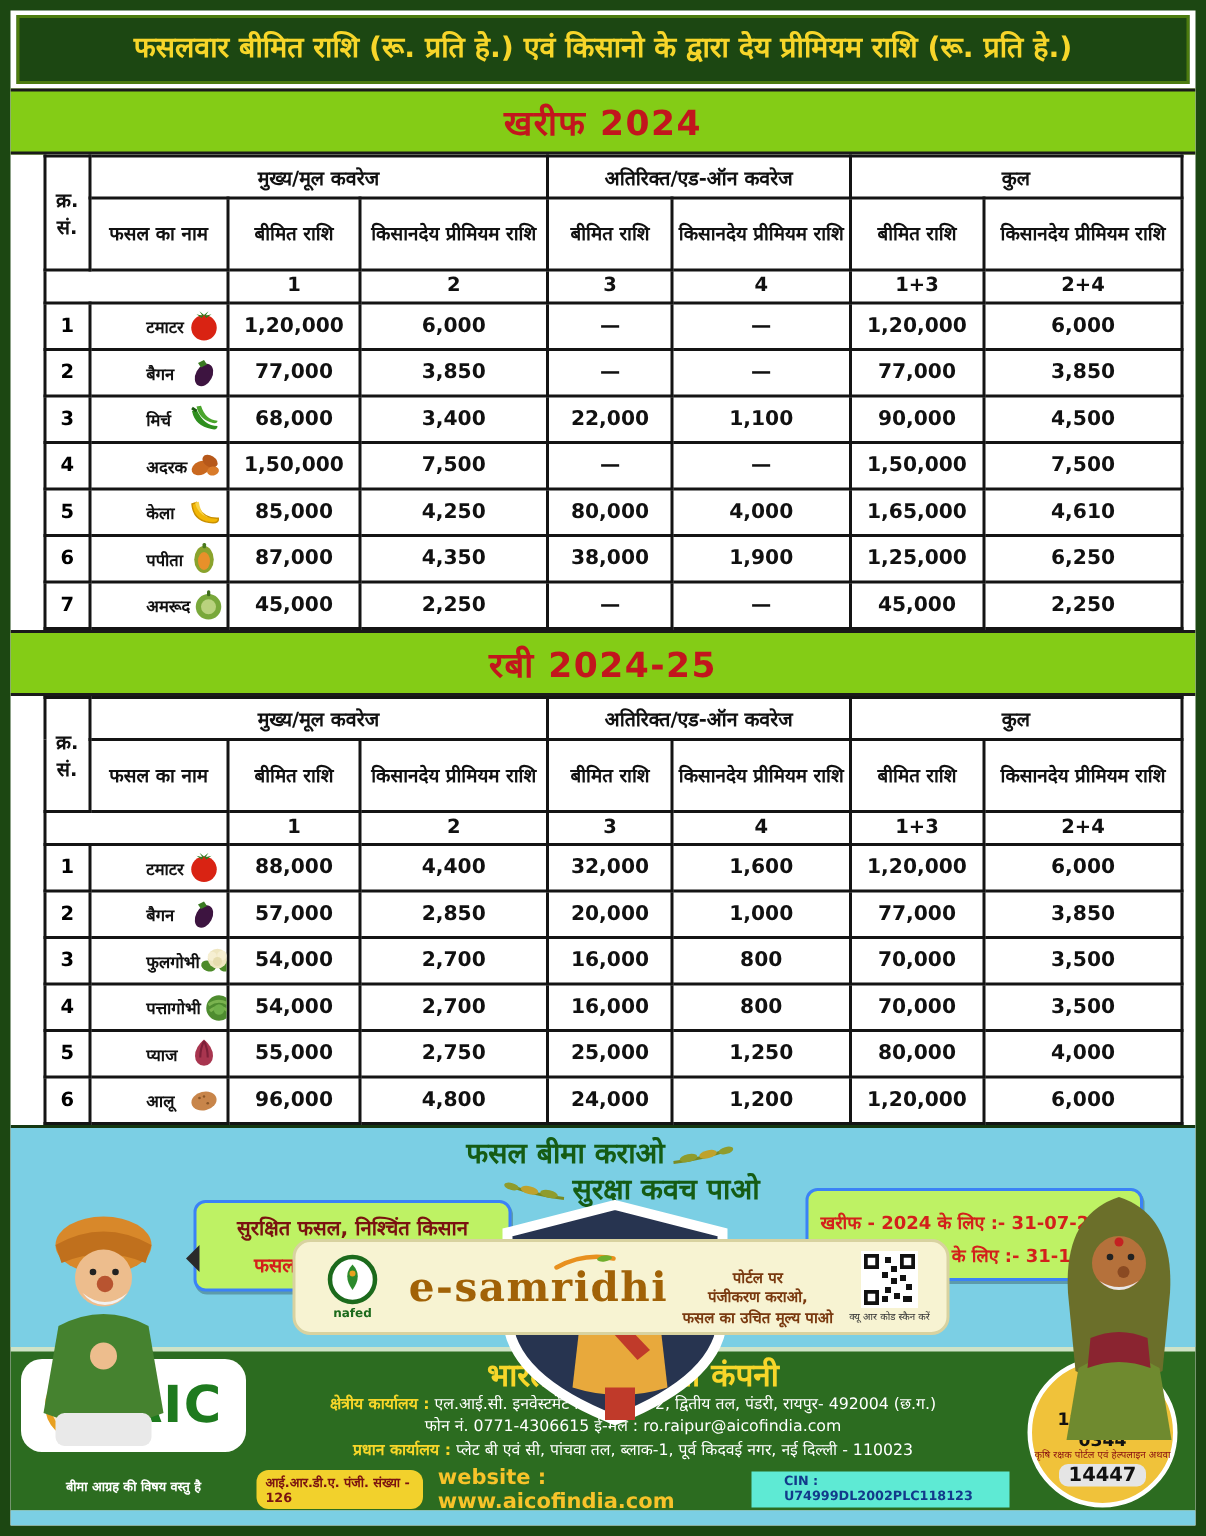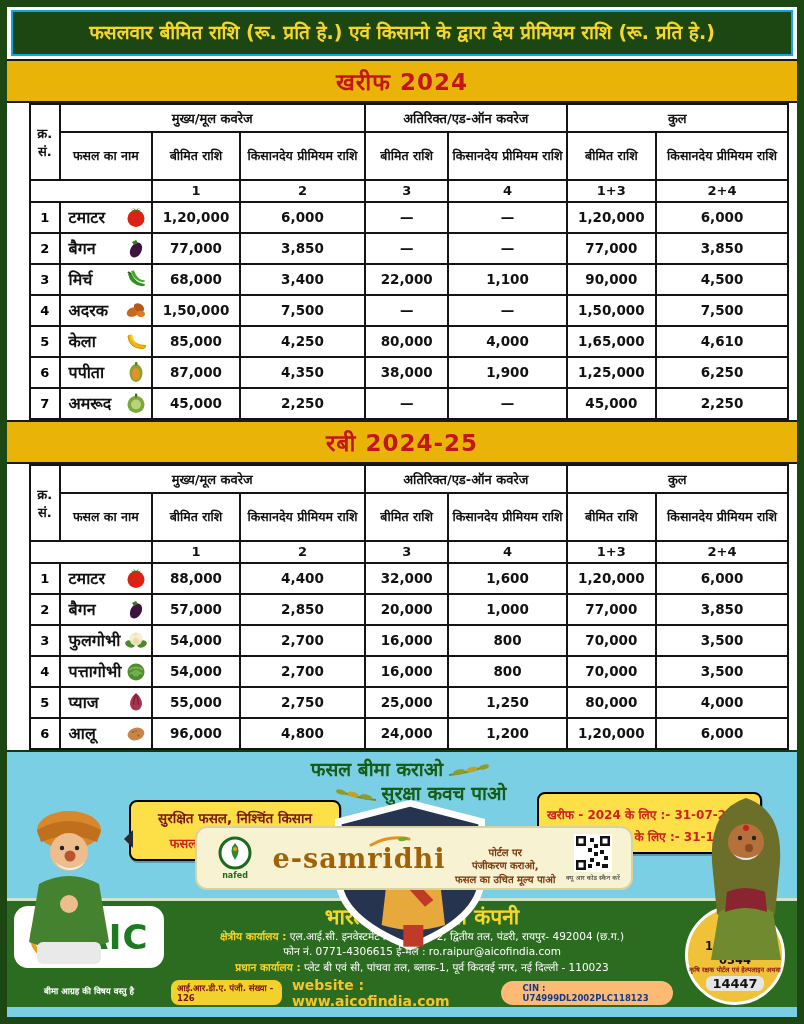--- a/index.html
+++ b/index.html
@@ -4,53 +4,53 @@
 <style>
   html,body{margin:0;padding:0;background:#e9e6da;}
   .page{
     width:804px;height:1024px;box-sizing:border-box;margin:0 auto;
     background:#fff;border:7px solid #1c4712;
     display:flex;flex-direction:column;overflow:hidden;position:relative;
     font-family:"DejaVu Sans","Liberation Sans",sans-serif;
   }
   
   .title-bar{
-    margin:3px 4px;background:#1c4712;border:2px solid #0ea5e9;
+    margin:3px 4px;background:#1c4712;border:2px solid #4d7c0f;
     color:#f7d62a;font-weight:bold;font-size:19px;line-height:1.25;
     text-align:center;padding:9px 8px;
   }
   
   .season-banner{
-    background:#eab308;border-top:2px solid #1a1a1a;border-bottom:2px solid #1a1a1a;
+    background:#84cc16;border-top:2px solid #1a1a1a;border-bottom:2px solid #1a1a1a;
     color:#c2161d;font-weight:bold;font-size:23px;text-align:center;padding:4px 0;
     letter-spacing:1px;
   }
   
   table.rates{
     border-collapse:collapse;table-layout:fixed;
     width:calc(100% - 30px);margin:0 8px 0 22px;background:#fff;
   }
   table.rates th,table.rates td{border:2px solid #141414;overflow:hidden;}
   table.rates th{font-size:12.5px;font-weight:bold;color:#111;padding:1px 2px;}
   tr.group-row th{height:24px;font-size:13px;}
   tr.sub-row th{height:44px;line-height:1.25;}
   tr.index-row th{height:18px;font-size:13px;}
   td.sno{font-size:13px;font-weight:bold;text-align:center;}
   td.crop{padding:1px 3px 1px 8px;}
   .crop-inner{display:flex;align-items:center;justify-content:space-between;}
-  .crop-name{font-size:16px;font-weight:bold;color:#111;}
+  .crop-name{font-size:11px;font-weight:bold;color:#111;margin-left:29px;}
   .crop-icon{display:inline-flex;width:24px;height:24px;}
   td.val{font-size:13.5px;font-weight:bold;text-align:center;height:27px;color:#111;}
   
   .promo{flex:1;background:#7bcfe4;position:relative;border-top:2px solid #153812;}
   .slogan{position:absolute;top:5px;left:0;right:0;text-align:center;color:#155c14;font-weight:bold;font-size:19px;line-height:1.3;}
   .slogan .l2{margin-left:34px;}
   .wheat{vertical-align:middle;margin:0 4px;}
   .bubble{
-    position:absolute;background:#fde047;border:2px solid #000000;border-radius:8px;
+    position:absolute;background:#bef264;border:2px solid #3b82f6;border-radius:8px;
     padding:7px 8px;text-align:center;box-shadow:1px 2px 0 rgba(0,0,0,.25);
   }
   .bubble .dark{color:#7a1210;font-weight:bold;font-size:13.5px;}
   .bubble .red{color:#d3201b;font-weight:bold;font-size:13px;margin-top:7px;}
   .bubble-left{left:122px;top:48px;width:192px;}
   .bubble-left:after{content:"";position:absolute;left:-16px;top:28px;border:9px solid transparent;border-right-color:#2a2a2a;}
   .bubble-right{left:530px;top:40px;width:205px;}
   .bubble-right .red{font-size:12px;margin-top:5px;text-align:left;}
   .bubble-right:after{content:"";position:absolute;right:-16px;top:30px;border:9px solid transparent;border-left-color:#2a2a2a;}
   .illu{position:absolute;}
@@ -79,28 +79,28 @@
   .aic-box{background:#fff;border-radius:14px;width:150px;height:62px;display:flex;align-items:center;justify-content:center;gap:6px;}
   .aic-text{font-size:34px;font-weight:bold;color:#1e7a1e;letter-spacing:1px;}
   .f-tagline{color:#fff;font-size:8.5px;margin-top:17px;font-weight:bold;}
   .f-center{flex:1;display:flex;flex-direction:column;align-items:center;color:#fff;}
   .f-company{color:#f7d62a;font-weight:bold;font-size:21px;line-height:1.1;}
   .f-line{font-size:10.5px;line-height:1.45;text-align:center;}
   .f-label{color:#f7d62a;font-weight:bold;}
   .f-bottom{display:flex;align-items:center;gap:10px;margin-top:2px;}
   .pill-yellow{background:#f2d12c;color:#7a1210;font-weight:bold;font-size:8.5px;border-radius:8px;padding:2px 6px;}
   .f-website{color:#f7c32a;font-weight:bold;font-size:14px;}
-  .pill-white{background:#fdba74;color:#123a8a;font-weight:bold;font-size:8.5px;border-radius:12px;padding:2px 22px;}
+  .pill-white{background:#5eead4;color:#123a8a;font-weight:bold;font-size:8.5px;border-radius:0;padding:2px 22px;}
   .f-right{width:112px;display:flex;align-items:center;justify-content:center;}
   .badge{
     width:94px;height:94px;border-radius:50%;background:#f0c23a;border:3px solid #fff;
     display:flex;flex-direction:column;align-items:center;justify-content:center;text-align:center;
   }
   .badge .num{font-size:11.5px;font-weight:bold;color:#111;}
-  .badge .tiny{font-size:6.5px;color:#8a1210;font-weight:bold;line-height:1.2;}
+  .badge .tiny{font-size:6.5px;color:#8a1210;font-weight:normal;line-height:1.2;}
   .badge .short{font-size:13px;font-weight:bold;color:#111;background:#e5e5e5;border-radius:6px;padding:0 6px;margin-top:1px;}
   .bottom-strip{height:10px;background:#7bcfe4;}
 </style>
 </head>
 <body>
 
 <div class="page">
 
   <div class="title-bar">फसलवार बीमित राशि (रू. प्रति हे.) एवं किसानो के द्वारा देय प्रीमियम राशि (रू. प्रति हे.)</div>
 

